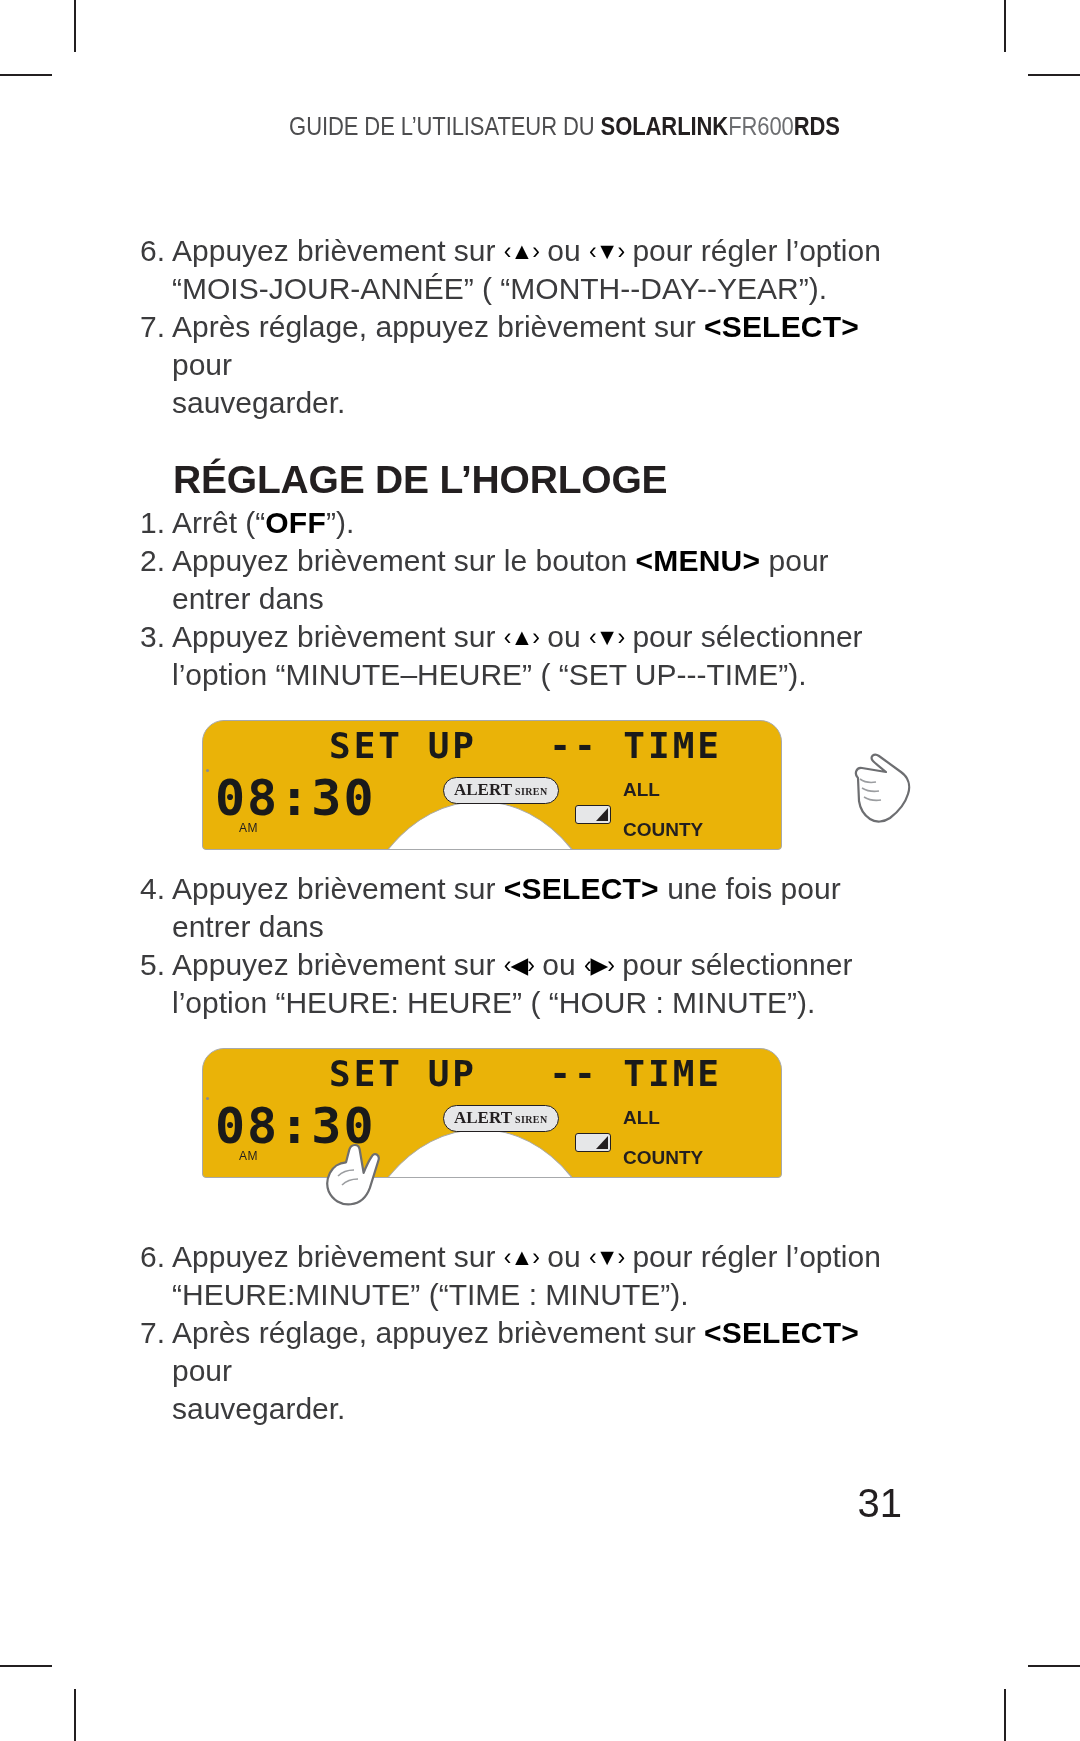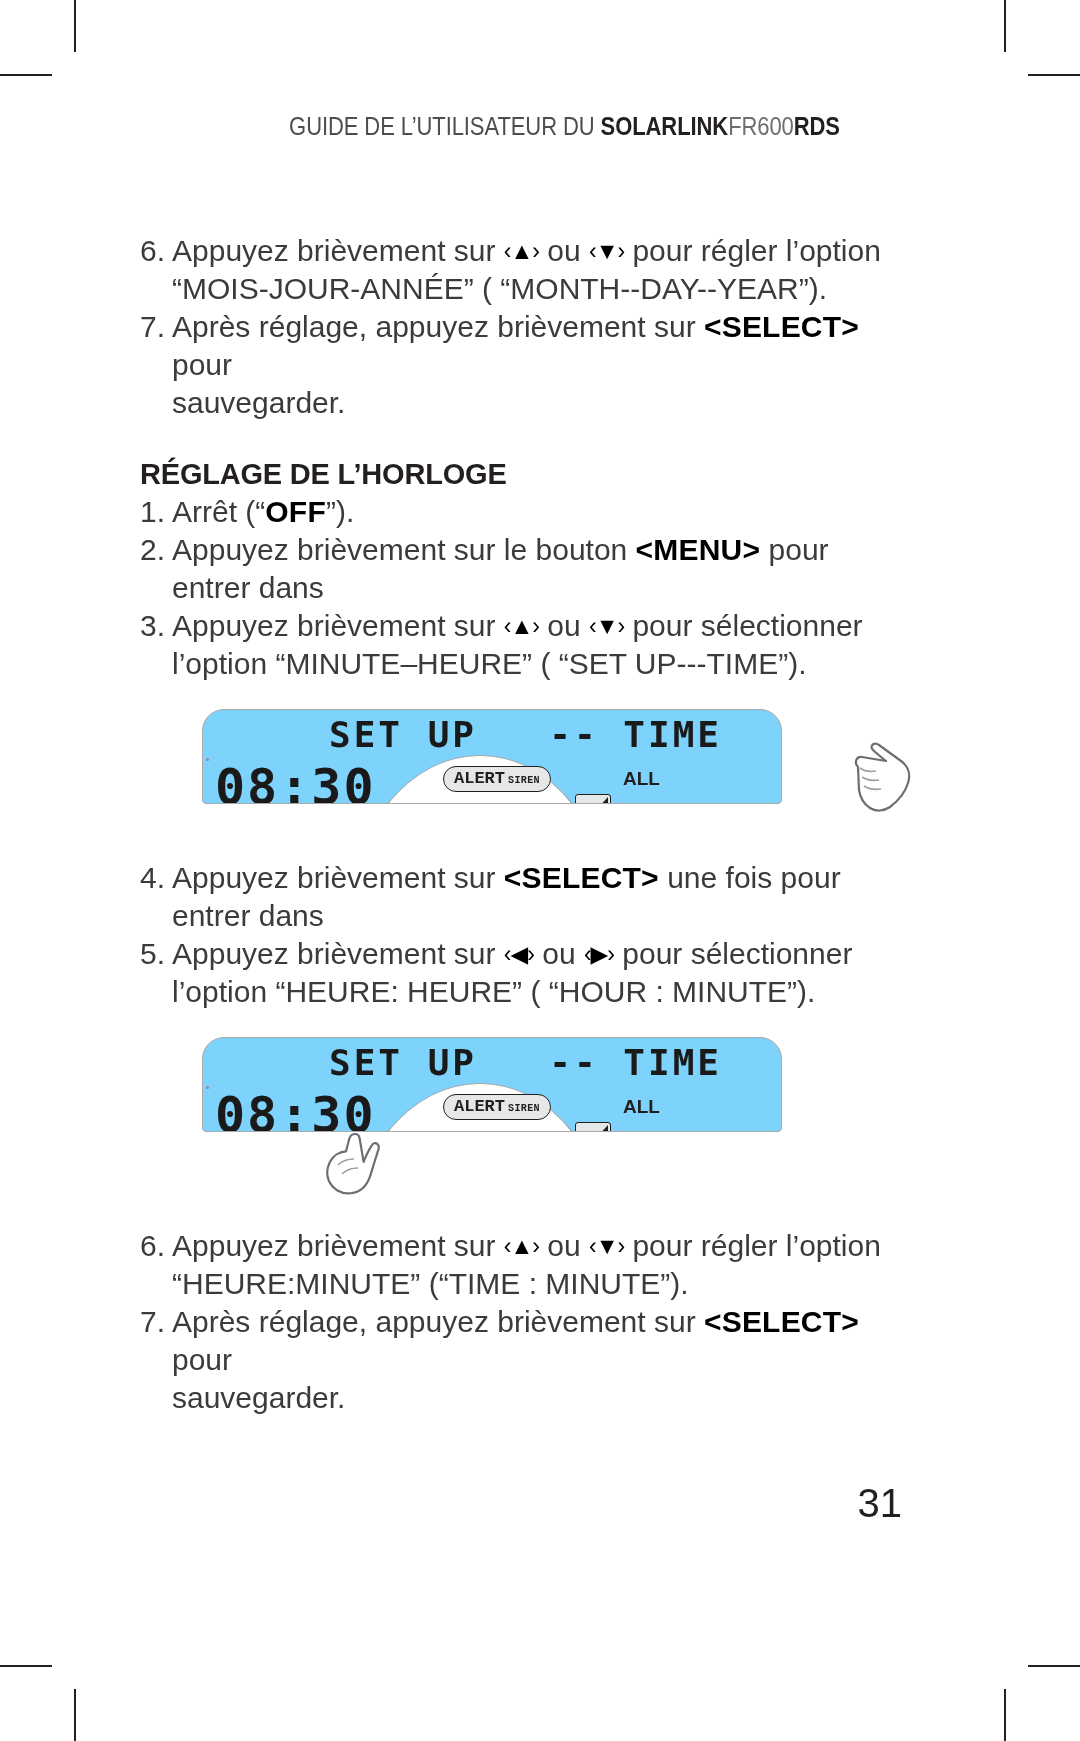--- a/index.html
+++ b/index.html
@@ -95,42 +95,43 @@
   }
   .glyph {
     font-size: 23px;
     vertical-align: 2px;
     line-height: 0;
     color: #000;
   }
   .ang { letter-spacing: -1px; }
 
   h2.section {
-    font-size: 29px;
+    font-size: 39px;
     font-weight: bold;
     color: #231f20;
     letter-spacing: -0.2px;
     margin-top: 36px;
     margin-bottom: 2px;
     font-stretch: condensed;
+    margin-left: 33px;
   }
 
   
   .lcd-wrap {
     position: relative;
     margin: 26px 0 10px 0;
     height: 140px;
   }
   .lcd {
     position: absolute;
     left: 62px;
     top: 0;
     width: 580px;
-    height: 95px;
-    background: #7dd3fc;
+    height: 130px;
+    background: #eab308;
     border: 1.5px solid #a7a9ac;
     border-top-left-radius: 22px;
     border-top-right-radius: 22px;
     border-bottom-left-radius: 4px;
     border-bottom-right-radius: 4px;
     overflow: hidden;
   }
   
   .lcd .arc {
     position: absolute;
@@ -177,21 +178,21 @@
     letter-spacing: 0.5px;
     color: #231f20;
   }
   .lcd .alert-pill {
     position: absolute;
     left: 240px;
     top: 56px;
     padding: 2px 10px 3px 10px;
     border: 1.6px solid #231f20;
     border-radius: 14px;
-    font-family: Liberation Mono, monospace;
+    font-family: Liberation Serif, serif;
     font-weight: bold;
     font-size: 17px;
     color: #231f20;
     background: #e6e7e8;
     z-index: 3;
     white-space: nowrap;
   }
   .lcd .alert-pill .siren {
     font-size: 10px;
     letter-spacing: 0.4px;

